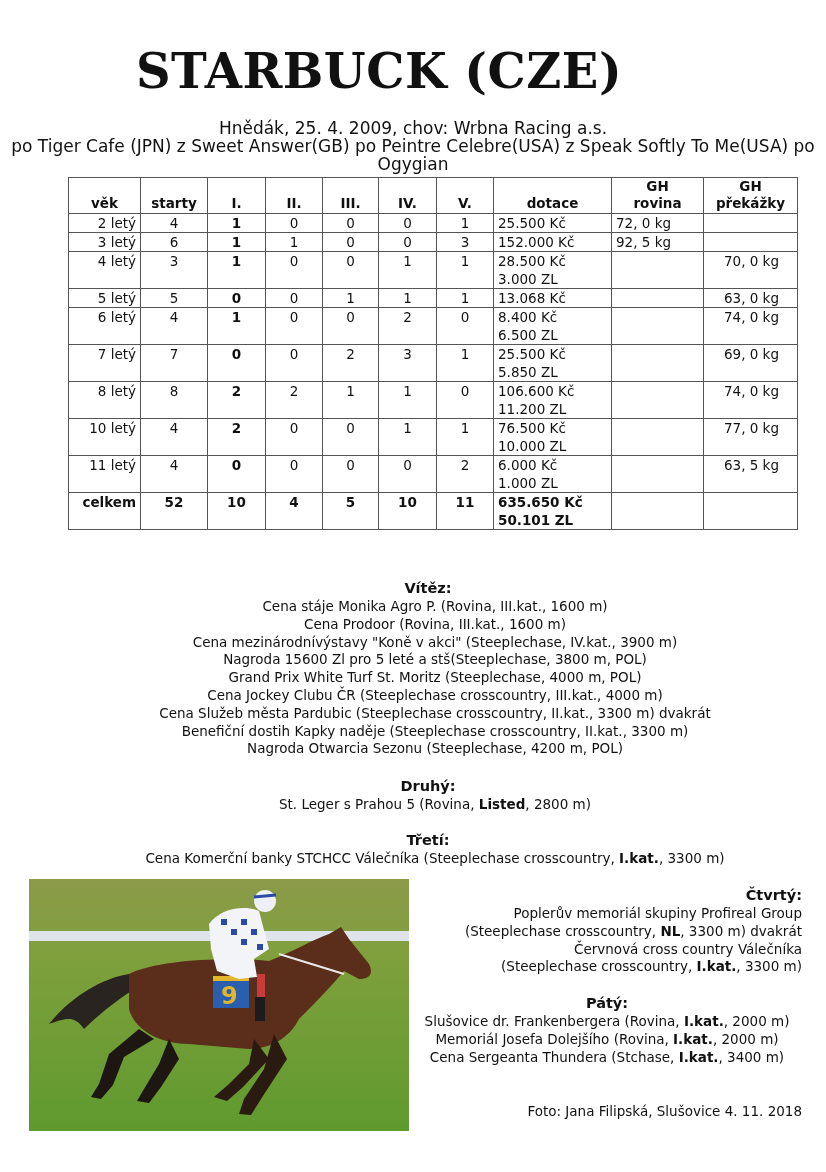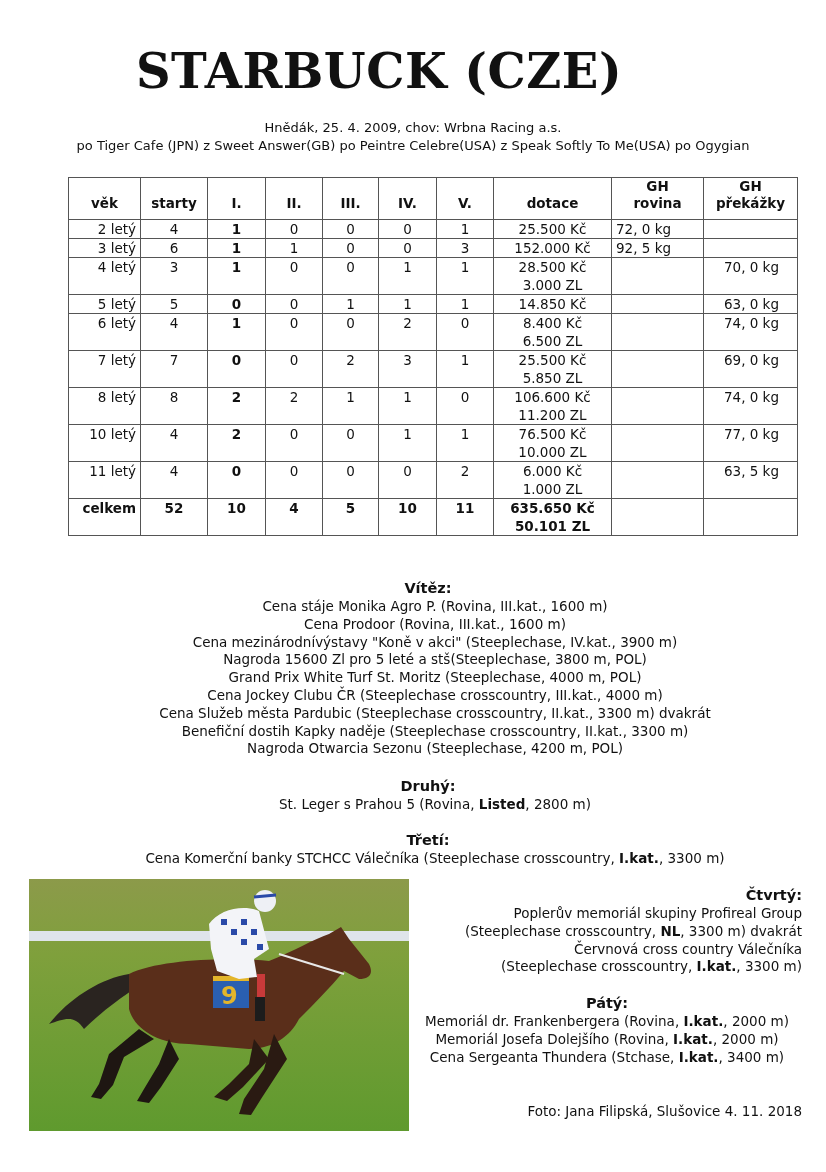--- a/index.html
+++ b/index.html
@@ -1,24 +1,24 @@
 <!DOCTYPE html>
 <html><head>
 <meta charset="utf-8">
 <style>
   html, body { margin:0; padding:0; background:#ffffff; }
   body { width:826px; height:1172px; position:relative; overflow:hidden; color:#111; font-family:"DejaVu Sans", sans-serif; }
   .title { position:absolute; top:40px; left:0; width:758px; text-align:center; font-family:"DejaVu Serif", serif; font-weight:bold; font-size:48px; line-height:62px; letter-spacing:0.5px; }
-  .subline { position:absolute; left:0; width:826px; text-align:center; font-size:13px; line-height:18px; }
+  .subline { position:absolute; left:0; width:826px; text-align:center; font-size:17px; line-height:18px; }
   table.stats { position:absolute; top:177px; left:68px; width:729px; border-collapse:collapse; font-size:13.5px; table-layout:fixed; }
   table.stats td, table.stats th { border:1px solid #555; padding:0 4px; vertical-align:top; line-height:18px; }
-  table.stats th { vertical-align:bottom; font-weight:bold; line-height:17px; padding-bottom:7px;margin-top:38px; }
+  table.stats th { vertical-align:bottom; font-weight:bold; line-height:17px; padding-bottom:1px;margin-top:38px; }
   table.stats .c-age { text-align:right;padding-left:12px; }
   table.stats .c-num { text-align:center; }
-  table.stats .c-money { text-align:center; }
+  table.stats .c-money { text-align:left; }
   table.stats .c-kg-flat { }
   table.stats .c-kg-hurd { text-align:right; padding-right:18px; }
   table.stats .bold { font-weight:bold; }
   table.stats tr.single td { height:17px; }
   table.stats tr.double td { height:35px; }
   table.stats tr.total td { font-weight:bold; height:35px; }
   table.stats td .line { display:block; }
   .section { position:absolute; text-align:center; font-size:13.5px; line-height:17.8px; }
   .section .hdr { font-weight:bold; font-size:14.5px; line-height:19px; }
   .section b { font-weight:bold; }
@@ -111,21 +111,21 @@
     </tr>
     <tr class="single">
       <td class="c-age">5 letý</td>
       <td class="c-num">5</td>
       <td class="c-num bold">0</td>
       <td class="c-num">0</td>
       <td class="c-num">1</td>
       <td class="c-num">1</td>
       <td class="c-num">1</td>
       <td class="c-money">
-          <span class="line">14.850 Kč</span>
+          <span class="line">13.068 Kč</span>
         </td>
       <td class="c-kg-flat"></td>
       <td class="c-kg-hurd">63, 0 kg</td>
     </tr>
     <tr class="double">
       <td class="c-age">6 letý</td>
       <td class="c-num">4</td>
       <td class="c-num bold">1</td>
       <td class="c-num">0</td>
       <td class="c-num">0</td>
@@ -282,18 +282,18 @@
 <div class="section" style="left:412px; width:390px; top:886px;text-align:right;">
   <div class="hdr">Čtvrtý:</div>
   <div><span>Poplerův memoriál skupiny Profireal Group</span></div>
   <div><span>(Steeplechase crosscountry, </span><b>NL</b><span>,  3300 m) dvakrát</span></div>
   <div><span>Červnová cross country Válečníka</span></div>
   <div><span>(Steeplechase crosscountry, </span><b>I.kat.</b><span>,  3300 m)</span></div>
 </div>
 
 <div class="section" style="left:412px; width:390px; top:994px;">
   <div class="hdr">Pátý:</div>
-  <div><span>Memoriál dr. Frankenbergera (Rovina, </span><b>I.kat.</b><span>,  2000 m)</span></div>
+  <div><span>Slušovice dr. Frankenbergera (Rovina, </span><b>I.kat.</b><span>,  2000 m)</span></div>
   <div><span>Memoriál Josefa Dolejšího (Rovina,  </span><b>I.kat.</b><span>,  2000 m)</span></div>
   <div><span>Cena Sergeanta Thundera (Stchase, </span><b>I.kat.</b><span>,  3400 m)</span></div>
 </div>
 
 <div class="caption">Foto: Jana Filipská,  Slušovice 4. 11. 2018</div>
 
 </body></html>

